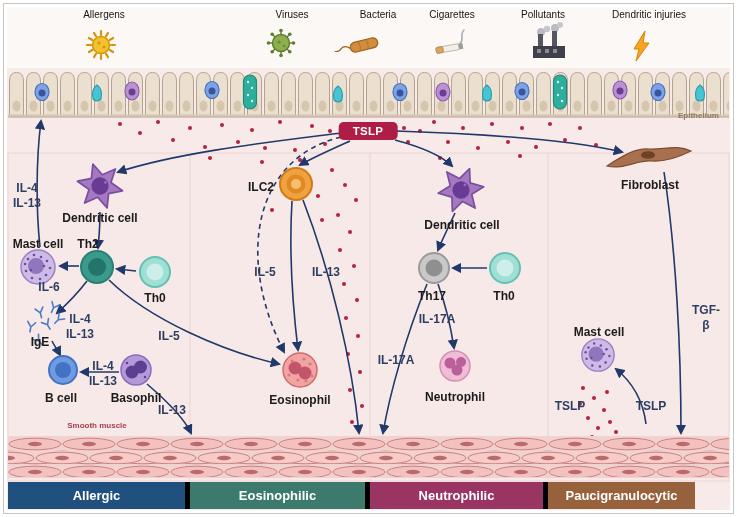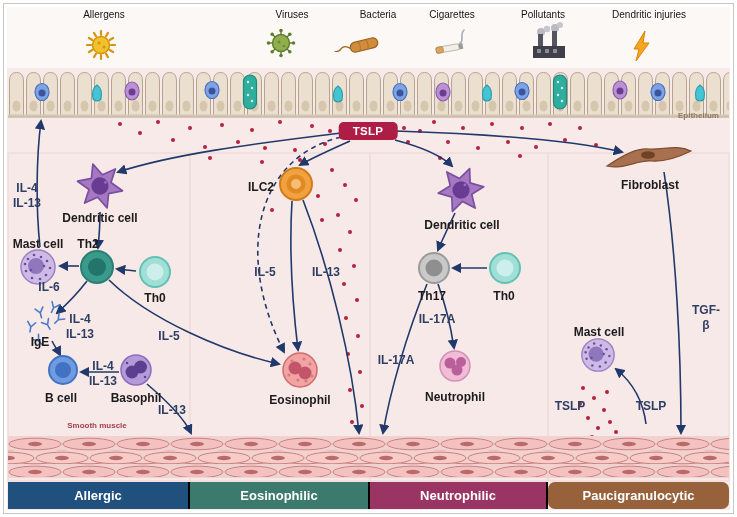--- a/index.html
+++ b/index.html
@@ -8,21 +8,21 @@
   #canvas svg.base{position:absolute;left:0;top:0}
   .abs{position:absolute}
   .c{transform:translateX(-50%)}
   .trigger{font-size:10px;font-weight:normal;color:#141414;white-space:nowrap}
   .lbl{font-size:12px;font-weight:bold;color:#1b1b1b;white-space:nowrap}
   .cyt{font-size:12px;font-weight:bold;color:#2e3e62;white-space:pre-line;text-align:center;line-height:1.25}
   .badge{position:absolute;transform:translate(-50%,-50%);color:#fff;font-weight:bold;font-size:11.5px;padding:3px 14px;border-radius:5px;letter-spacing:.3px;background:#ad1d45}
   .epi-lbl{font-size:8px;font-weight:bold;color:#8c7a5e;white-space:nowrap}
   .muscle-lbl{font-size:8px;font-weight:bold;color:#a33f4e;white-space:nowrap}
   #footerbar{position:absolute;left:8px;top:482px;width:721px;height:27px;display:flex}
-  .fbar{display:flex;align-items:center;justify-content:center;color:#fff;font-weight:bold;font-size:13px;border-right:2px solid #000000}
+  .fbar{display:flex;align-items:center;justify-content:center;color:#fff;font-weight:bold;font-size:13px;border-right:5px solid #000000}
   .fbar:last-child{border-right:none}
 </style>
 </head>
 <body>
 
 <div id="canvas">
 
 <svg class="base" width="737" height="517" viewBox="0 0 737 517">
   <defs>
     <marker id="arr" viewBox="0 0 10 10" refX="8" refY="5" markerWidth="6.5" markerHeight="6.5" orient="auto">
@@ -431,16 +431,16 @@
 <div class="abs c cyt" style="left:706px;top:303px">TGF-β</div>
 <div class="abs c cyt" style="left:570px;top:399px">TSLP</div>
 <div class="abs c cyt" style="left:651px;top:399px">TSLP</div>
 
 <div class="abs c muscle-lbl" style="left:97px;top:421px">Smooth muscle</div>
 
 <div id="footerbar">
   <div class="fbar" style="width: 182px; background-color: rgb(32, 80, 126);">Allergic</div>
   <div class="fbar" style="width: 180px; background-color: rgb(61, 122, 110);">Eosinophilic</div>
   <div class="fbar" style="width: 178px; background-color: rgb(154, 52, 98);">Neutrophilic</div>
-  <div class="fbar" style="width: 181px; background-color: rgb(151, 97, 60); border-radius: 7px;">Paucigranulocytic</div>
+  <div class="fbar" style="width: 147px; background-color: rgb(151, 97, 60);">Paucigranulocytic</div>
 </div>
 
 </div>
 
 </body></html>

